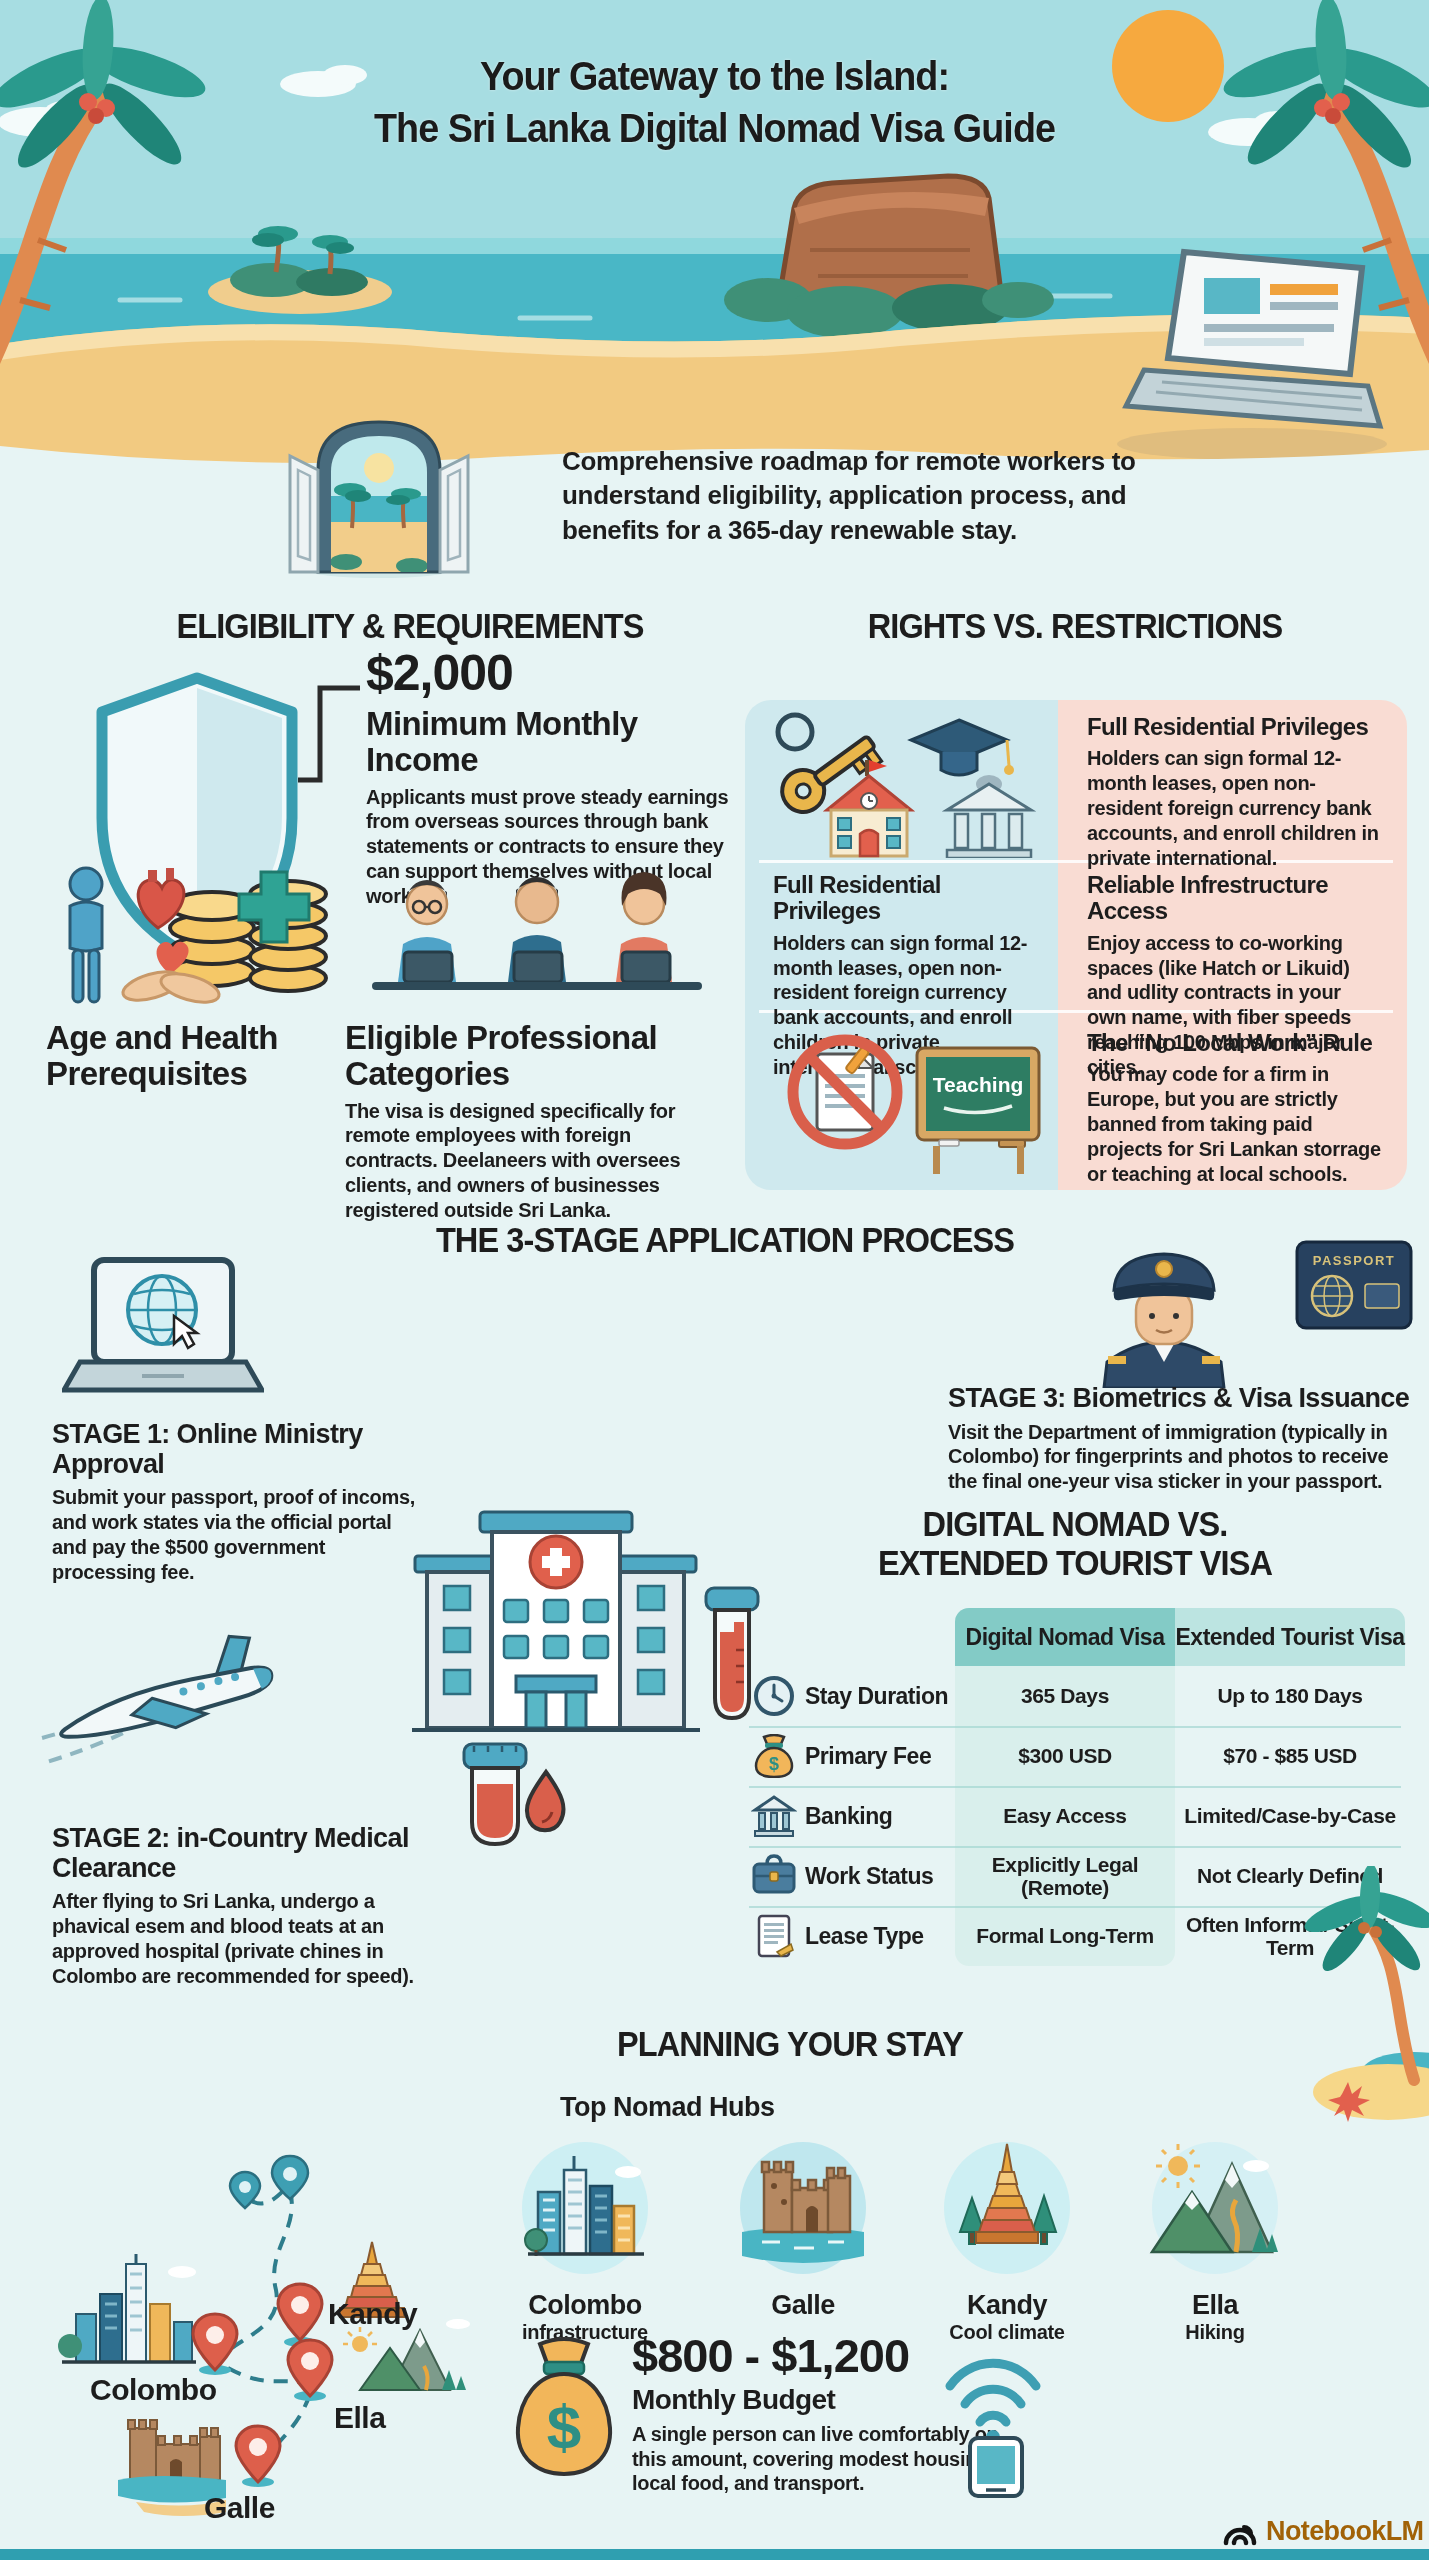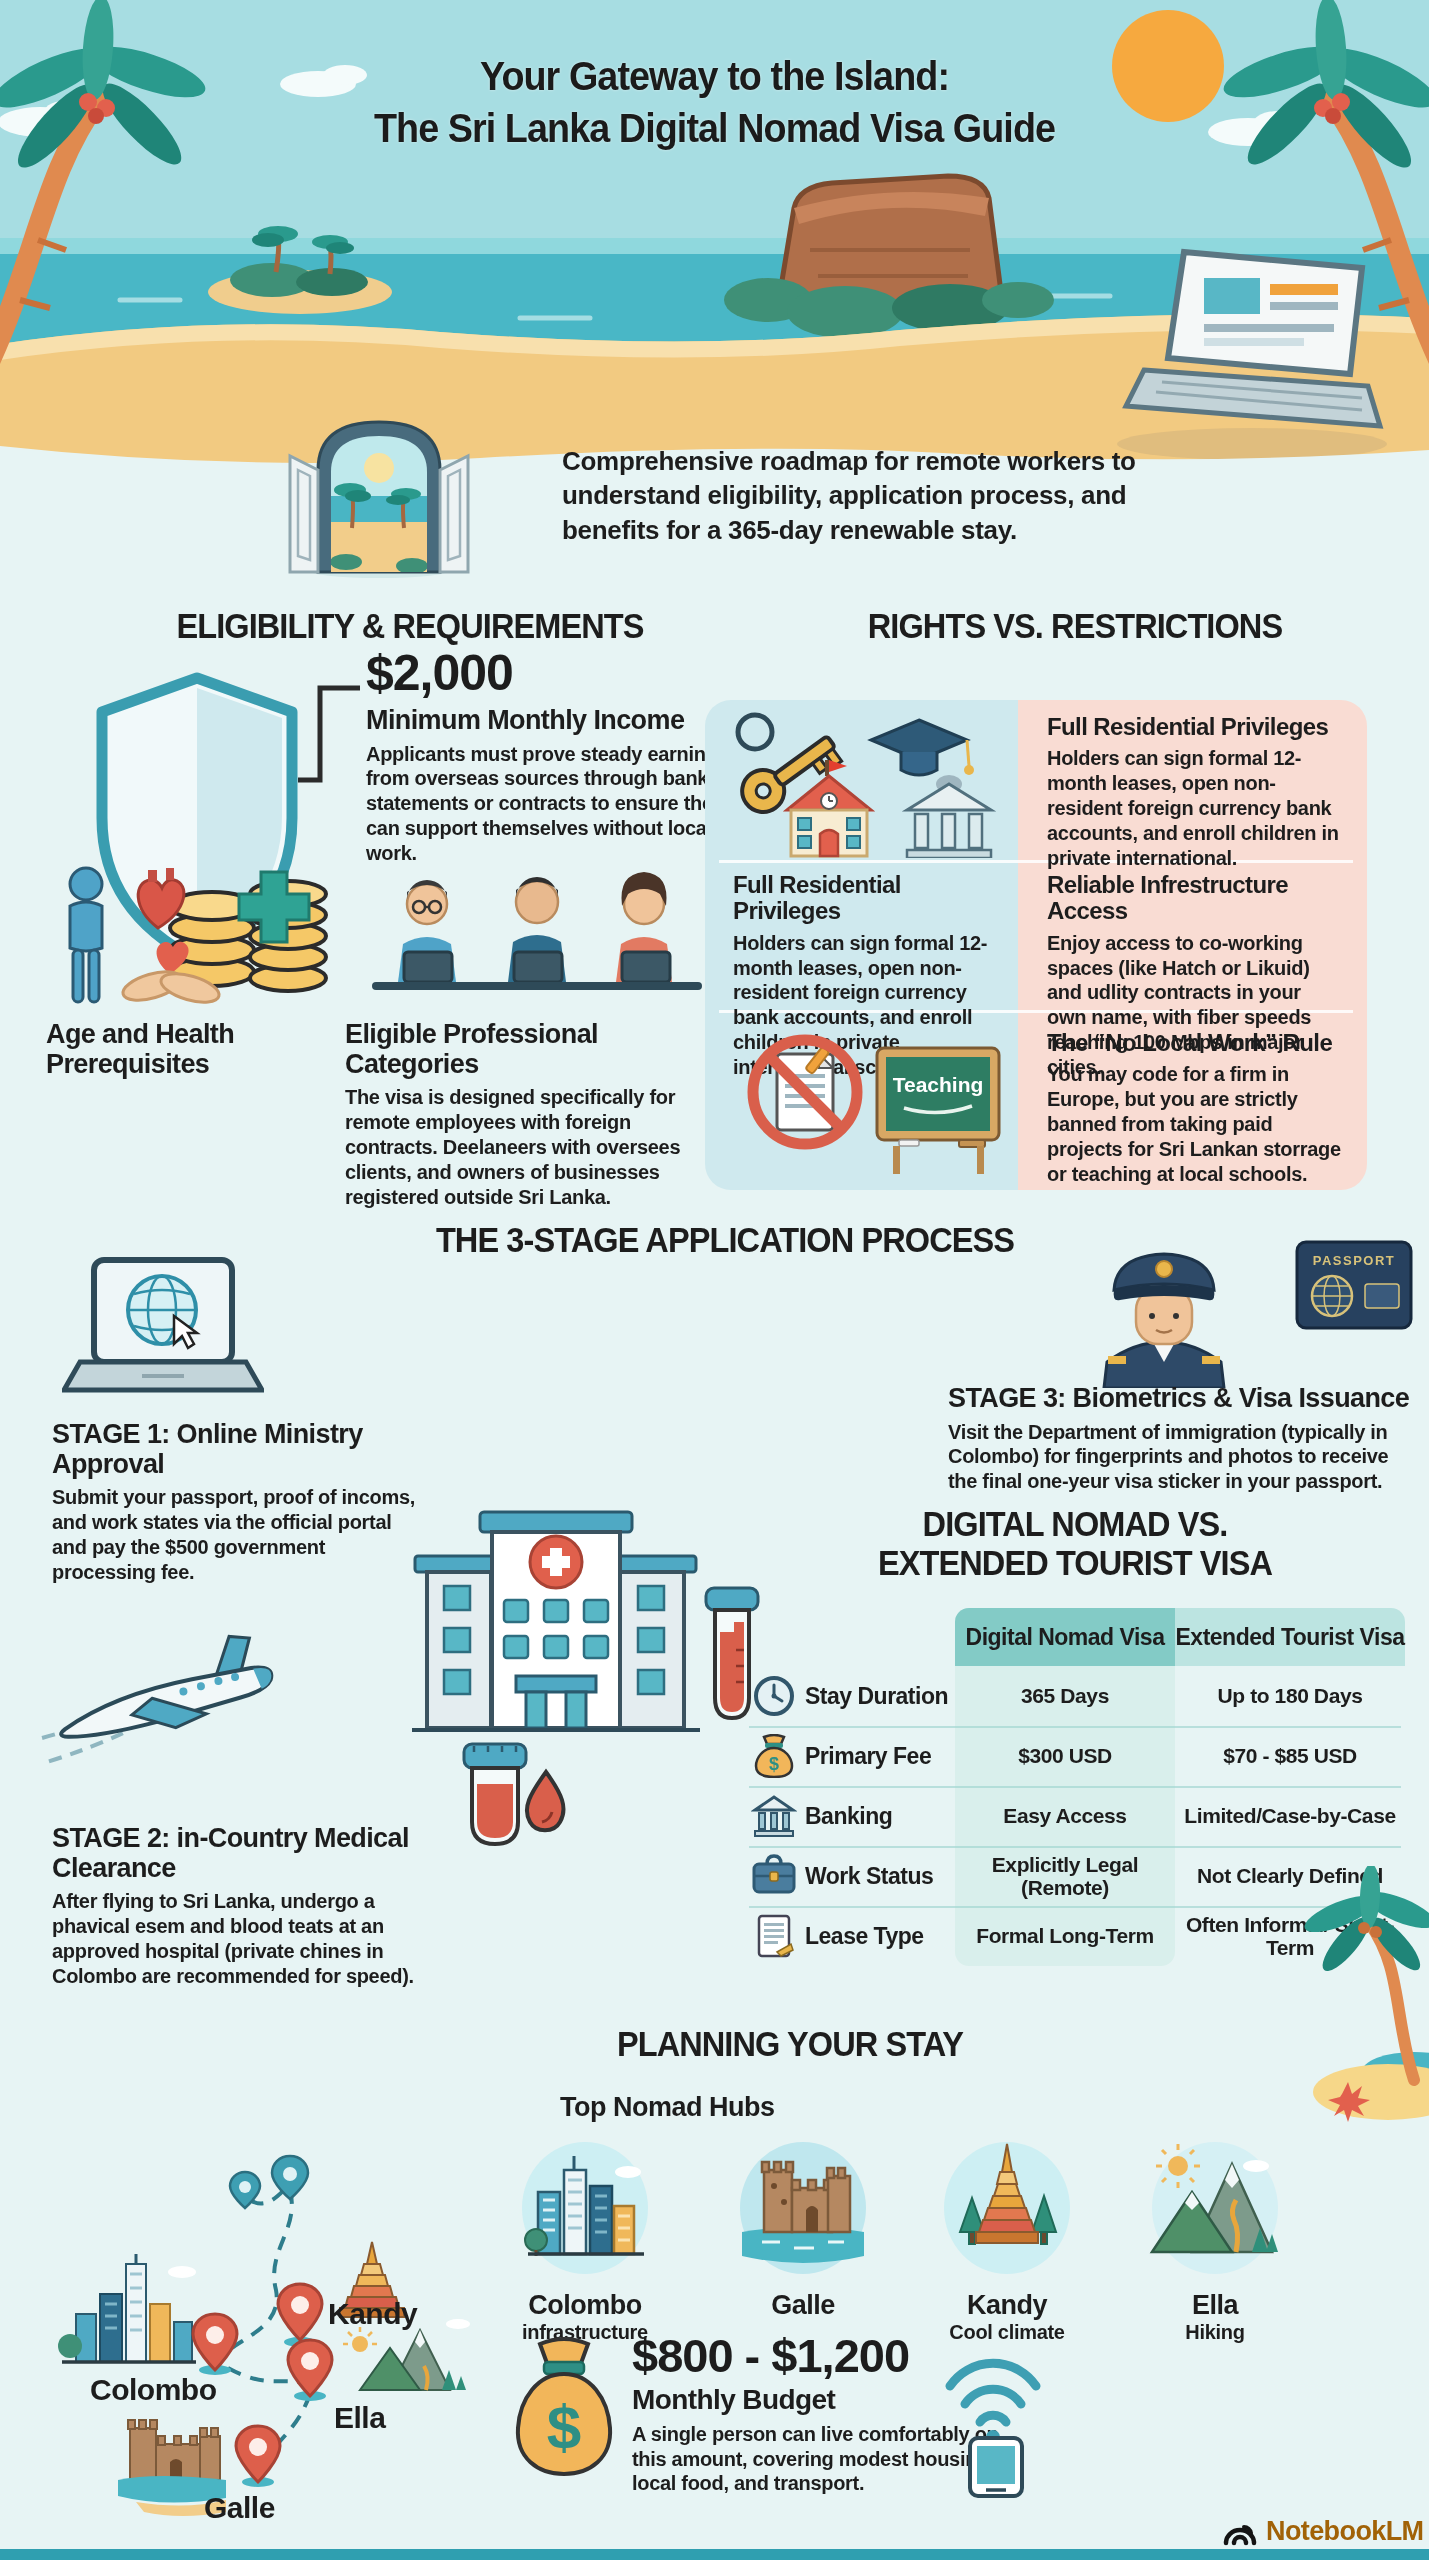--- a/index.html
+++ b/index.html
@@ -3,24 +3,24 @@
 <meta charset="utf-8">
 <style>
   html,body{margin:0;padding:0;background:#9fb6ba;}
   .page{position:relative;width:1429px;height:2560px;background:#e7f4f4;overflow:hidden;
         font-family:"Liberation Sans","DejaVu Sans",sans-serif;color:#1d1d1d;margin:0 auto;}
   .abs{position:absolute;}
   .h-big{font-weight:700;letter-spacing:-1px;font-size:35px;text-align:center;transform:scaleX(.93);}
   .title-line{font-weight:700;letter-spacing:-1px;font-size:41px;line-height:1.28;text-align:center;
               transform:scaleX(.92);color:#1b1b1b;text-shadow:0 0 3px rgba(255,255,255,.55);}
   .para{font-size:20px;font-weight:700;line-height:1.24;letter-spacing:-.3px;}
-  .blocktitle{font-size:27px;font-weight:700;letter-spacing:-.6px;line-height:1.1;margin-bottom:6px;}
+  .blocktitle{font-size:33px;font-weight:700;letter-spacing:-.6px;line-height:1.1;margin-bottom:6px;}
   .intro-text{font-size:26px;font-weight:700;line-height:1.32;letter-spacing:-.3px;}
   .big-amount{font-size:50px;font-weight:700;letter-spacing:-1px;line-height:1;}
-  .rights-box{left:705px;top:700px;width:662px;height:490px;border-radius:26px;overflow:hidden;}
+  .rights-box{left:745px;top:700px;width:662px;height:490px;border-radius:26px;overflow:hidden;}
   .rights-left{position:absolute;left:0;top:0;width:313px;height:100%;background:#cfe9ee;}
   .rights-right{position:absolute;left:313px;top:0;width:349px;height:100%;background:#f9dcd3;}
   .rights-sep{position:absolute;left:14px;width:634px;height:3px;background:rgba(255,255,255,.85);}
   .cell-text .blocktitle{font-size:24px;}
   .table-wrap{left:745px;top:1608px;width:660px;height:360px;}
   .nomad-colbg{position:absolute;left:210px;top:0;width:220px;height:358px;background:#d9efec;border-radius:14px;}
   .col-head{position:absolute;top:0;height:58px;display:flex;align-items:center;justify-content:center;
             font-size:23px;font-weight:700;letter-spacing:-.5px;}
   .col-head.nomad{left:210px;width:220px;background:#83cbc6;border-radius:14px 0 0 0;}
   .col-head.tourist{left:430px;width:230px;background:#bce4e1;border-radius:0 14px 0 0;}

